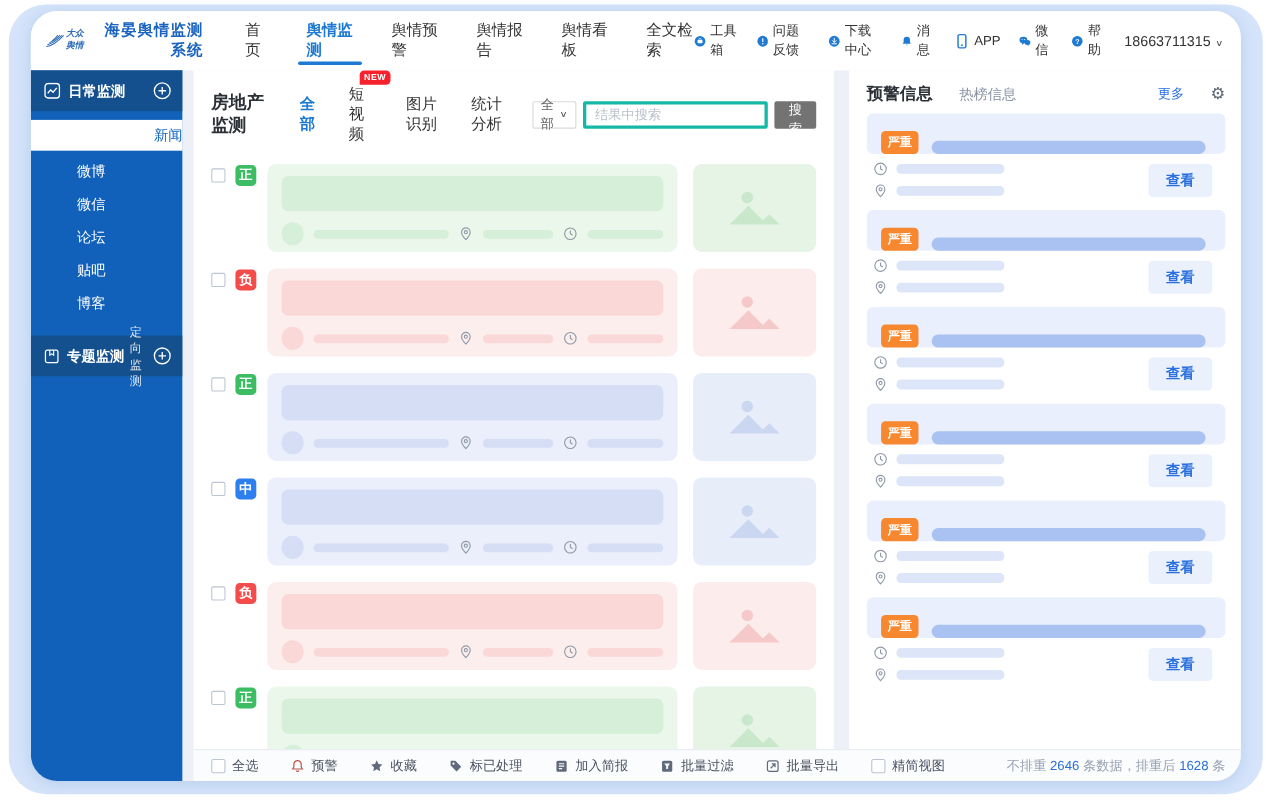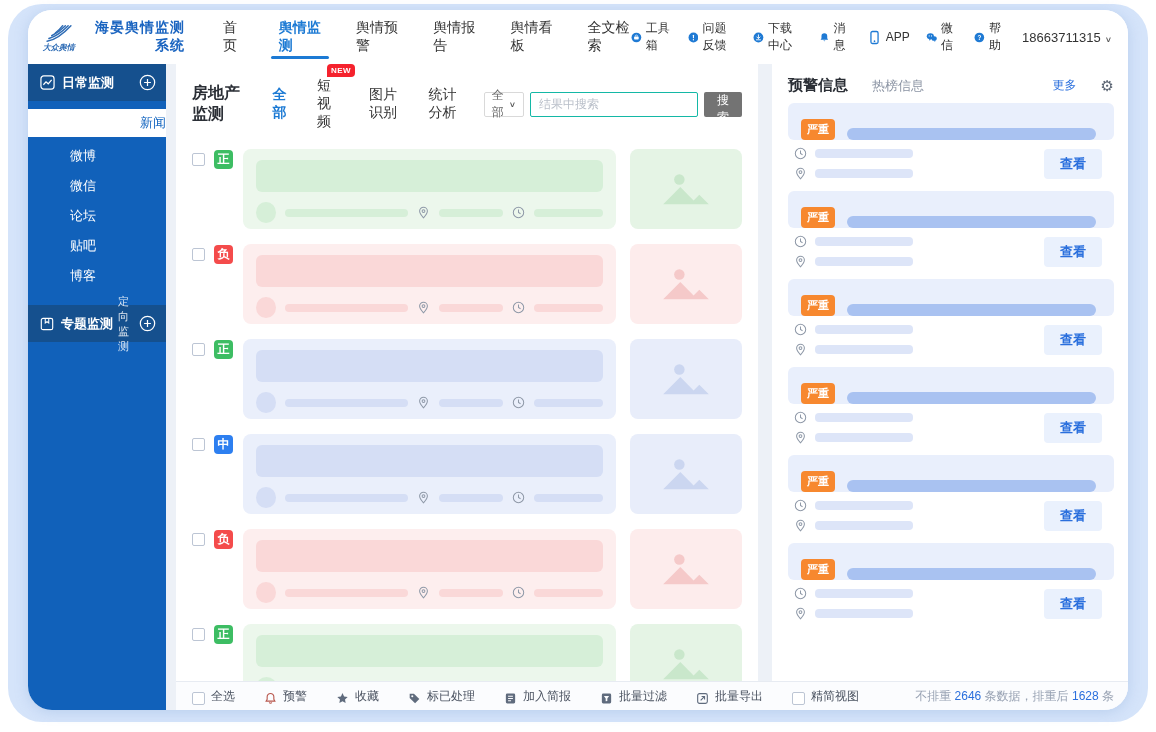--- a/index.html
+++ b/index.html
@@ -4,21 +4,21 @@
 <style>
   * { margin:0; padding:0; box-sizing:border-box; }
   html,body { width:1156px; height:732px; background:#ffffff; font-family:"Liberation Sans","DejaVu Sans",sans-serif; overflow:hidden; }
   .stage { position:relative; width:1156px; height:732px; }
   .glow { position:absolute; left:8px; right:8px; top:4px; bottom:10px; background:#d5e4fa; border-radius:34px; }
   .app { position:absolute; left:28px; right:28px; top:10px; bottom:22px; background:#fff; border-radius:24px; overflow:hidden; box-shadow:0 2px 14px rgba(110,150,210,.28); display:flex; flex-direction:column; }
 
   
   .top { height:54px; background:#fff; display:flex; align-items:center; padding:0 16px 0 12px; flex:0 0 auto; }
   .logo { display:flex; align-items:center; gap:6px; }
-  .logo-mark { display:flex; flex-direction:column; align-items:center; width:44px; }
+  .logo-mark { display:flex; align-items:center; width:44px; }
   .logo-sub { font-size:8px; color:#2e6cb5; font-style:italic; font-weight:700; letter-spacing:0; margin-top:-2px; }
   .app-title { font-size:14px; font-weight:700; color:#1a64c0; letter-spacing:1px; margin-left:0;text-align:right; }
   .nav { display:flex; margin-left:38px; gap:34px; height:54px; align-items:center; }
   .nav-item { position:relative; font-size:14px; color:#333; height:54px; display:flex; align-items:center; cursor:pointer; }
   .nav-item.active { color:#1c7ad4; font-weight:700; }
   .nav-item.active::after { content:""; position:absolute; left:50%; transform:translateX(-50%); bottom:5px; width:58px; height:3px; border-radius:2px; background:#1c7ad4; }
   .utils { margin-left:auto; display:flex; align-items:center; gap:16px; }
   .util { display:flex; align-items:center; gap:4px; font-size:12px; color:#333; cursor:pointer; }
   .util svg { display:block; }
   .account { display:flex; align-items:flex-end; gap:4px; font-size:13px; color:#333; cursor:pointer; }
@@ -45,21 +45,21 @@
 
   
   .mp-head { display:flex; align-items:center; padding:13px 16px 9px; gap:26px; }
   .mp-title { font-size:16px; font-weight:700; color:#2b2f36; }
   .tabs { display:flex; gap:30px; align-items:center; }
   .tab { position:relative; font-size:14px; color:#333; cursor:pointer; }
   .tab.active { color:#1c7ad4; font-weight:700; }
   .new-badge { position:absolute; top:-13px; right:-16px; background:#f5222d; color:#fff; font-size:8px; font-weight:700; font-style:normal; padding:2px 4px; border-radius:4px 4px 4px 0; letter-spacing:.5px;margin-left:40px; }
   .search { margin-left:auto; display:flex; align-items:center; gap:6px; }
   .scope { height:25px; border:1px solid #d9d9d9; border-radius:2px; background:#fff; display:flex; align-items:center; gap:5px; padding:0 7px; font-size:12px; color:#666; cursor:pointer; }
-  .search input { width:168px; height:25px; border:1px solid #14b8a6; border-radius:2px; font-size:12px; padding:0 8px; color:#6d28d9; outline:none; }
+  .search input { width:168px; height:25px; border:3px solid #14b8a6; border-radius:2px; font-size:12px; padding:0 8px; color:#6d28d9; outline:none; }
   .search input::placeholder { color:#b9bfc9; }
   .search-btn { height:25px; padding:0 13px; background:#737373; color:#fff; font-size:12px; border:none; border-radius:2px; cursor:pointer; }
 
   
   .list { flex:1; padding:2px 16px 0; overflow:hidden; }
   .row { display:flex; align-items:flex-start; padding:7px 0 8px; }
   .cb { width:13px; height:13px; border:1px solid #bcc5d4; border-radius:2px; background:#fff; flex:0 0 auto; }
   .row .cb { margin-top:4px; }
   .sent { width:19px; height:19px; border-radius:4px; color:#fff; font-size:12px; font-weight:700; display:flex; align-items:center; justify-content:center; margin:1px 10px 0 9px; flex:0 0 auto; }
   .tone-green { background:#3dbd63; } .tone-red { background:#f44b4b; } .tone-blue { background:#2d7ff0; }
@@ -88,21 +88,21 @@
   .level { background:#f7882f; color:#fff; font-size:11px; font-weight:700; padding:3px 6px; border-radius:4px; flex:0 0 auto; }
   .alert-bar { flex:1; height:12px; border-radius:6px; background:#a9c2f1; }
   .alert-body { display:flex; align-items:center; padding:7px 2px 2px 6px; }
   .alert-meta { display:flex; flex-direction:column; gap:7px; }
   .am-row { display:flex; align-items:center; gap:8px; color:#9aa5b5; }
   .sk2 { width:98px; height:9px; border-radius:4px; background:#dde5f8; }
   .view-btn { margin-left:auto; margin-right:10px; background:#eaf1fd; color:#2a6fdd; font-size:13px; font-weight:700; border:none; border-radius:4px; padding:6px 16px; cursor:pointer; }
 
   
   .footbar { height:29px; background:#fbfcfe; border-top:1px solid #e7ebf2; display:flex; align-items:center; padding:0 14px 0 16px; gap:0; flex:0 0 auto; }
-  .fact { display:flex; align-items:flex-end; gap:6px; font-size:12px; color:#4a5260; margin-right:29px; cursor:pointer; }
+  .fact { display:flex; align-items:center; gap:6px; font-size:12px; color:#4a5260; margin-right:29px; cursor:pointer; }
   .fact svg { display:block; }
   .stats { margin-left:auto; font-size:12px; color:#98a2b3; }
   .stats b { color:#2a6fdd; font-weight:400; }
 
   .plus svg, .side-ico svg { display:block; }
 </style>
 </head>
 <body>
 
 <div class="stage">

